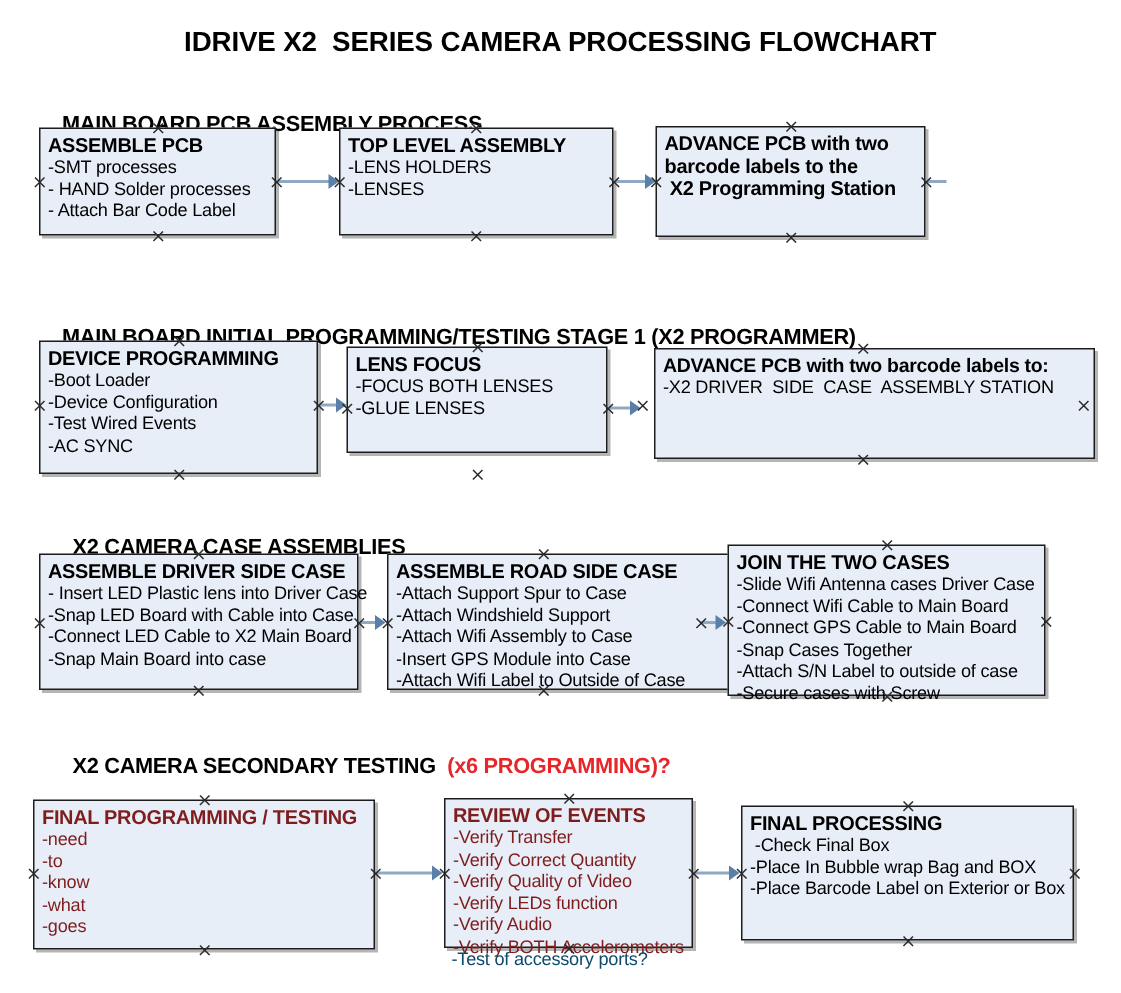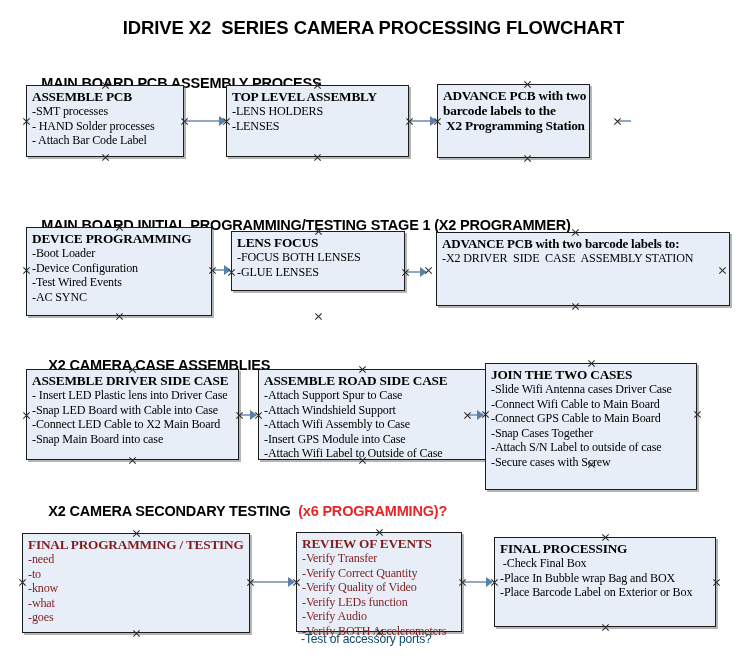--- a/index.html
+++ b/index.html
@@ -48,21 +48,20 @@
 
   
   .node {
     position: absolute;
     box-sizing: border-box;
     background: #e8eef8;
     border: 1.2px solid #1c1c1c;
     box-shadow: 2px 2px 0 0 rgba(120,120,120,0.55);
     padding: 3px 2px 2px 5px;
     overflow: visible;
-    font-family: Liberation Serif, serif;
   }
   .node .n-title {
     font-size: 13.3px;
     font-weight: bold;
     line-height: 15px;
     white-space: pre;
     letter-spacing: -0.2px;
   }
   .node .n-line {
     font-size: 12.1px;
@@ -137,21 +136,21 @@
     <div class="n-line">- HAND Solder processes</div>
     <div class="n-line">- Attach Bar Code Label</div>
   </div>
 
   <div class="node" style="left:226px; top:85px; width:183px; height:72px;">
     <div class="n-title">TOP LEVEL ASSEMBLY</div>
     <div class="n-line">-LENS HOLDERS</div>
     <div class="n-line">-LENSES</div>
   </div>
 
-  <div class="node" style="left:437px; top:84px; width:153px; height:74px;">
+  <div class="node" style="left:437px; top:84px; width:180px; height:74px;">
     <div class="n-title">ADVANCE PCB with two</div>
     <div class="n-title">barcode labels to the</div>
     <div class="n-title"> X2 Programming Station</div>
   </div>
 
   <div class="conn" style="left:184px; top:120px; width:36px;"></div>
   <div class="conn-head" style="left:219px; top:116px;"></div>
   <div class="conn" style="left:409px; top:120px; width:22px;"></div>
   <div class="conn-head" style="left:430px; top:116px;"></div>
   <div class="conn" style="left:617px; top:120px; width:14px;"></div>
@@ -174,21 +173,21 @@
   </div>
 
   <div class="node" style="left:26px; top:227px; width:186px; height:89px;">
     <div class="n-title">DEVICE PROGRAMMING</div>
     <div class="n-line">-Boot Loader</div>
     <div class="n-line">-Device Configuration</div>
     <div class="n-line">-Test Wired Events</div>
     <div class="n-line">-AC SYNC</div>
   </div>
 
-  <div class="node" style="left:231px; top:231px; width:174px; height:60px;">
+  <div class="node" style="left:231px; top:231px; width:174px; height:71px;">
     <div class="n-title">LENS FOCUS</div>
     <div class="n-line">-FOCUS BOTH LENSES</div>
     <div class="n-line">-GLUE LENSES</div>
   </div>
 
   <div class="node wide-title" style="left:436px; top:232px; width:294px; height:74px;">
     <div class="n-title">ADVANCE PCB with two barcode labels to:</div>
     <div class="n-line">-X2 DRIVER  SIDE  CASE  ASSEMBLY STATION</div>
   </div>
 
@@ -224,21 +223,21 @@
 
   <div class="node" style="left:258px; top:369px; width:245px; height:91px;">
     <div class="n-title">ASSEMBLE ROAD SIDE CASE</div>
     <div class="n-line">-Attach Support Spur to Case</div>
     <div class="n-line">-Attach Windshield Support</div>
     <div class="n-line">-Attach Wifi Assembly to Case</div>
     <div class="n-line">-Insert GPS Module into Case</div>
     <div class="n-line">-Attach Wifi Label to Outside of Case</div>
   </div>
 
-  <div class="node" style="left:485px; top:363px; width:212px; height:127px;">
+  <div class="node" style="left:485px; top:363px; width:212px; height:101px;">
     <div class="n-title">JOIN THE TWO CASES</div>
     <div class="n-line">-Slide Wifi Antenna cases Driver Case</div>
     <div class="n-line">-Connect Wifi Cable to Main Board</div>
     <div class="n-line">-Connect GPS Cable to Main Board</div>
     <div class="n-line">-Snap Cases Together</div>
     <div class="n-line">-Attach S/N Label to outside of case</div>
     <div class="n-line">-Secure cases with Screw</div>
   </div>
 
   <div class="conn" style="left:239px; top:414px; width:14px;"></div>

